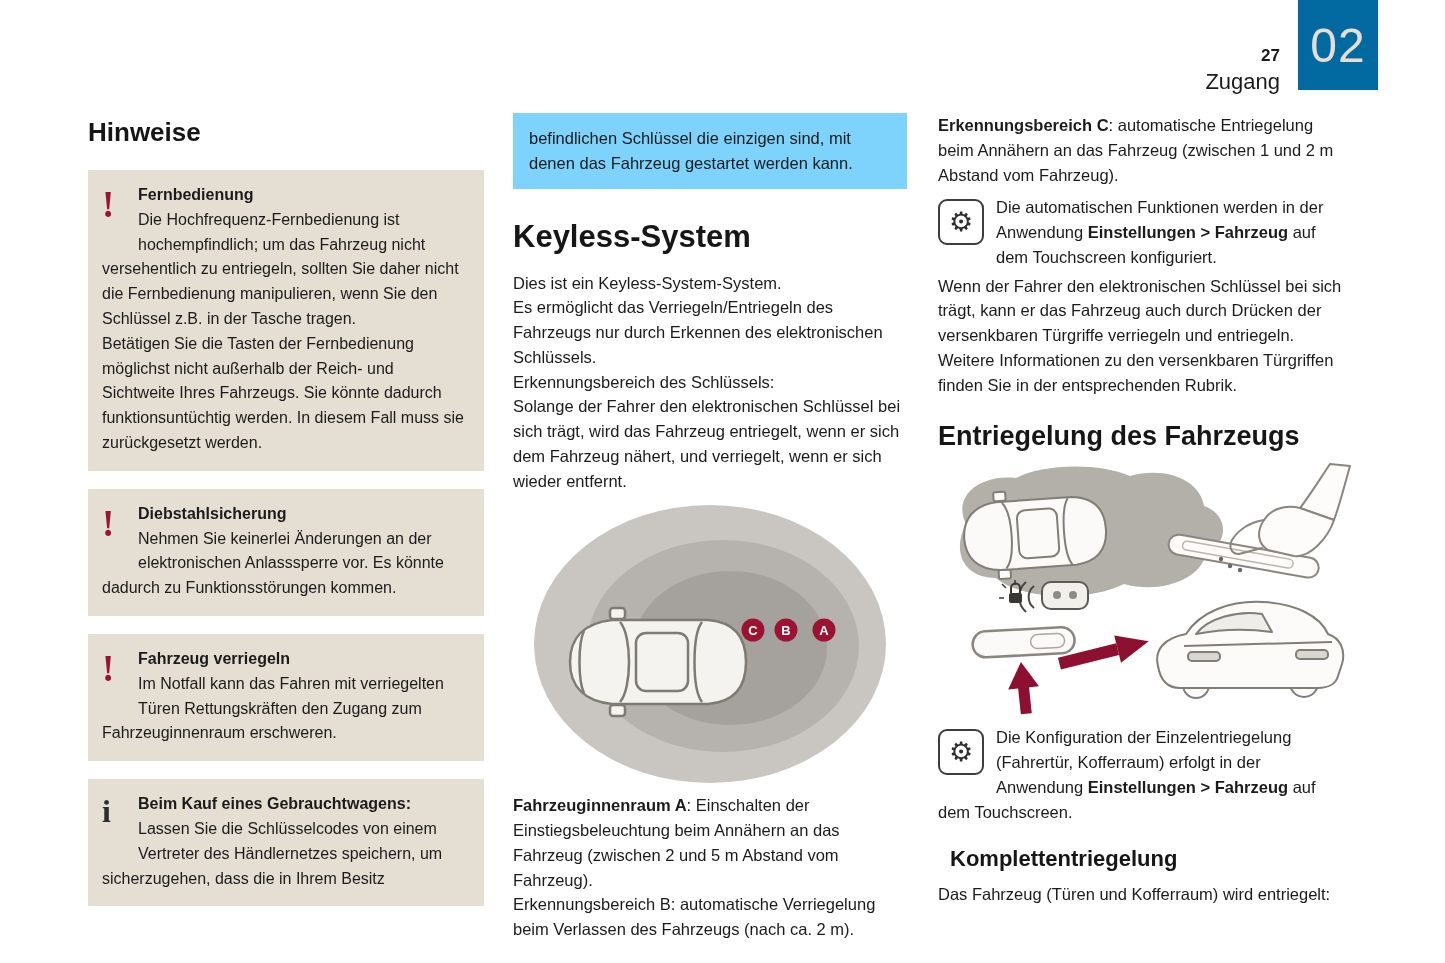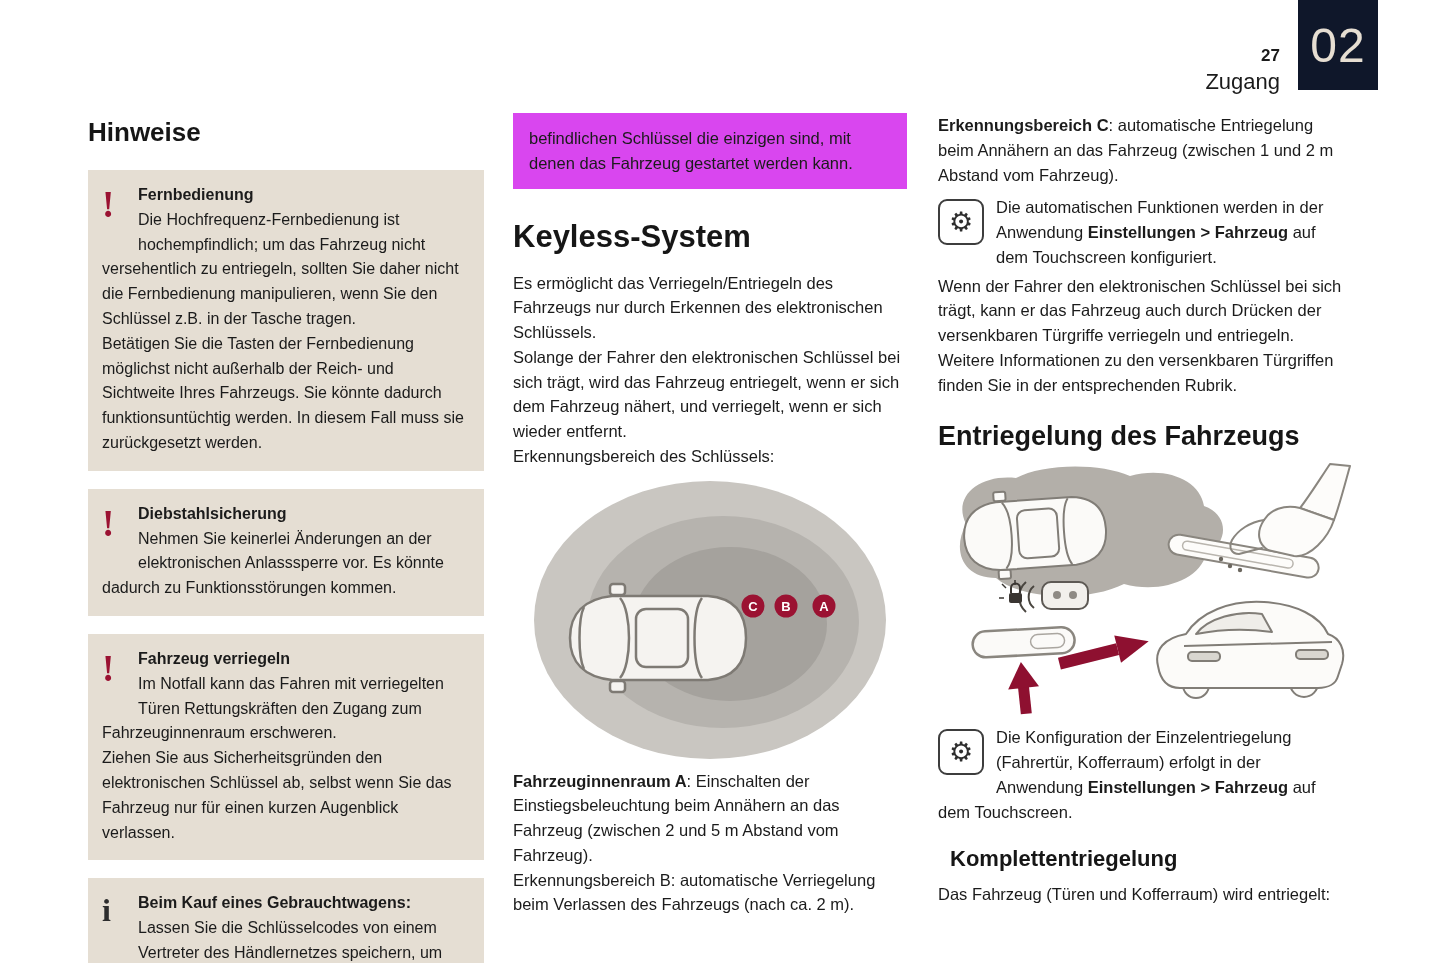--- a/index.html
+++ b/index.html
@@ -2,21 +2,21 @@
 <html><head>
 <meta charset="utf-8">
 <style>
   * { box-sizing: border-box; }
   html,body { margin:0; padding:0; background:#ffffff; }
   body { font-family:"Liberation Sans", sans-serif; color:#1b1b1b; }
   .page { position:relative; width:1378px; height:963px; background:#ffffff; overflow:hidden; }
 
   
   .chapter-tab { position:absolute; top:0; right:0; width:80px; height:90px;
-    background:#0f172a; color:#e6ded2; display:flex; align-items:center; justify-content:center;
+    background:#0369a1; color:#e6ded2; display:flex; align-items:center; justify-content:center;
     font-size:48px; letter-spacing:1px; }
   .page-meta { position:absolute; top:46px; right:98px; text-align:right; }
   .page-number { font-weight:bold; font-size:17px; }
   .page-section { font-size:22px; margin-top:3px; }
 
   
   .col { position:absolute; top:113px; }
   .col-left  { left:88px;  width:396px; }
   .col-mid   { left:513px; width:394px; }
   .col-right { left:938px; width:413px; }
@@ -31,21 +31,21 @@
   
   .notebox { background:#e5ded3; padding:13px 16px 15px 14px; margin-bottom:18px;
     font-size:16px; line-height:1.55; overflow:hidden; }
   .notebox .note-icon { float:left; width:36px; height:52px; text-align:left; }
   .warning-glyph { color:#9b1232; font-size:37px; line-height:1.2; font-weight:bold;
     font-family:"Liberation Serif", serif; }
   .info-glyph { color:#2d2d2d; font-size:32px; line-height:1.2; font-weight:bold;
     font-family:"Liberation Serif", serif; }
   .notebox .note-title { font-weight:bold; }
   .notebox p { margin:0; }
-  .carrybox { background:#d946ef; padding:13px 16px; font-size:16.5px; line-height:1.5; }
+  .carrybox { background:#7dd3fc; padding:13px 16px; font-size:16.5px; line-height:1.5; }
 
   
   .gearnote { font-size:16.5px; line-height:1.5; margin:8px 0 4px; overflow:hidden; }
   .gear-box { float:left; width:46px; height:46px; border:2.5px solid #3d3d3d; border-radius:9px;
     margin:4px 12px 2px 0; display:flex; align-items:center; justify-content:center;
     font-size:27px; color:#2e2e2e; background:#fff; }
 
   .rich { font-size:16.5px; line-height:1.5; margin:0; }
   .illus { display:block; margin:10px auto 8px; }
 </style>
@@ -75,38 +75,38 @@
     <section class="notebox">
       <span class="note-icon warning-glyph">!</span>
       <div class="note-title">Diebstahlsicherung</div>
       <p>Nehmen Sie keinerlei Änderungen an der elektronischen Anlasssperre vor. Es könnte dadurch zu Funktionsstörungen kommen.</p>
     </section>
 
     <section class="notebox">
       <span class="note-icon warning-glyph">!</span>
       <div class="note-title">Fahrzeug verriegeln</div>
       <p>Im Notfall kann das Fahren mit verriegelten Türen Rettungskräften den Zugang zum Fahrzeuginnenraum erschweren.</p>
-      <p>Ziehen Sie aus Sicherheitsgründen den elektronischen Schlüssel ab, selbst wenn Sie das Fahrzeug nur für einen kurzen Augenblick verlassen.</p>
     </section>
 
     <section class="notebox">
       <span class="note-icon info-glyph">i</span>
       <div class="note-title">Beim Kauf eines Gebrauchtwagens:</div>
       <p>Lassen Sie die Schlüsselcodes von einem Vertreter des Händlernetzes speichern, um sicherzugehen, dass die in Ihrem Besitz</p>
     </section>
   </div>
 
   <div class="col col-mid">
     <div class="carrybox">befindlichen Schlüssel die einzigen sind, mit denen das Fahrzeug gestartet werden kann.</div>
 
     <h1 class="mid-heading">Keyless-System</h1>
 
+    <p class="body-p">Dies ist ein Keyless-System-System.</p>
     <p class="body-p">Es ermöglicht das Verriegeln/Entriegeln des Fahrzeugs nur durch Erkennen des elektronischen Schlüssels.</p>
+    <p class="body-p">Erkennungsbereich des Schlüssels:</p>
     <p class="body-p">Solange der Fahrer den elektronischen Schlüssel bei sich trägt, wird das Fahrzeug entriegelt, wenn er sich dem Fahrzeug nähert, und verriegelt, wenn er sich wieder entfernt.</p>
-    <p class="body-p">Erkennungsbereich des Schlüssels:</p>
 
     <svg class="illus" viewBox="0 0 357 282" width="357" height="282">
       <ellipse cx="178" cy="141" rx="176" ry="139" fill="#c9c6c1"></ellipse>
       <ellipse cx="191" cy="143" rx="136" ry="106" fill="#b6b3ae"></ellipse>
       <ellipse cx="198" cy="145" rx="97" ry="77" fill="#a5a29d"></ellipse>
       <g fill="#f5f3f0" stroke="#7e7a74" stroke-width="2.5" stroke-linejoin="round">
         <rect x="78" y="105" width="15" height="11" rx="3"></rect>
         <rect x="78" y="202" width="15" height="11" rx="3"></rect>
         <path d="M38,159 C38,135 52,120 80,117 L176,117 C202,119 214,133 214,159 C214,185 202,199 176,201 L80,201 C52,198 38,183 38,159 Z"></path>
         <path d="M88,119 C100,132 100,186 88,199" fill="none"></path>

